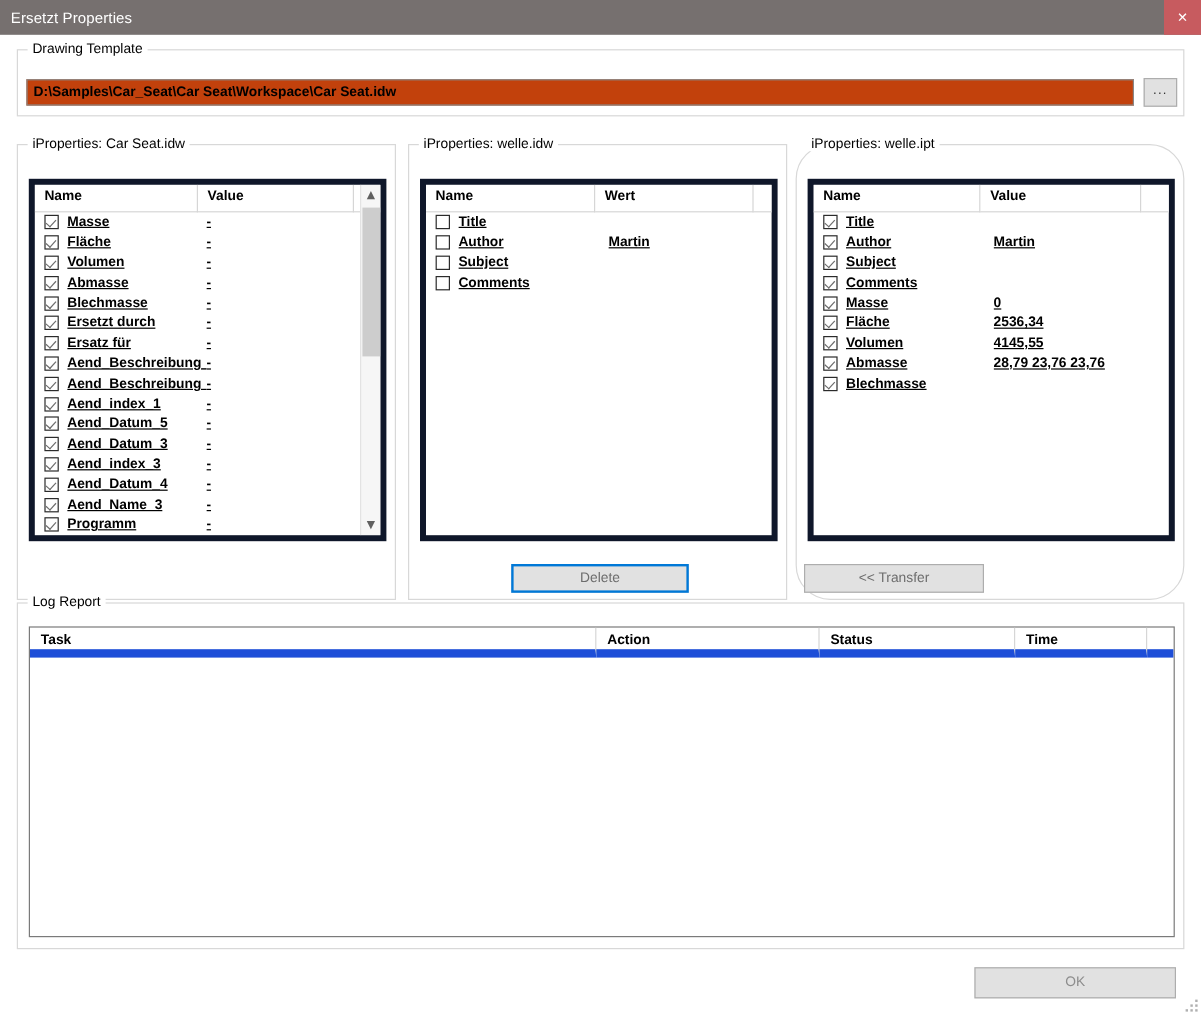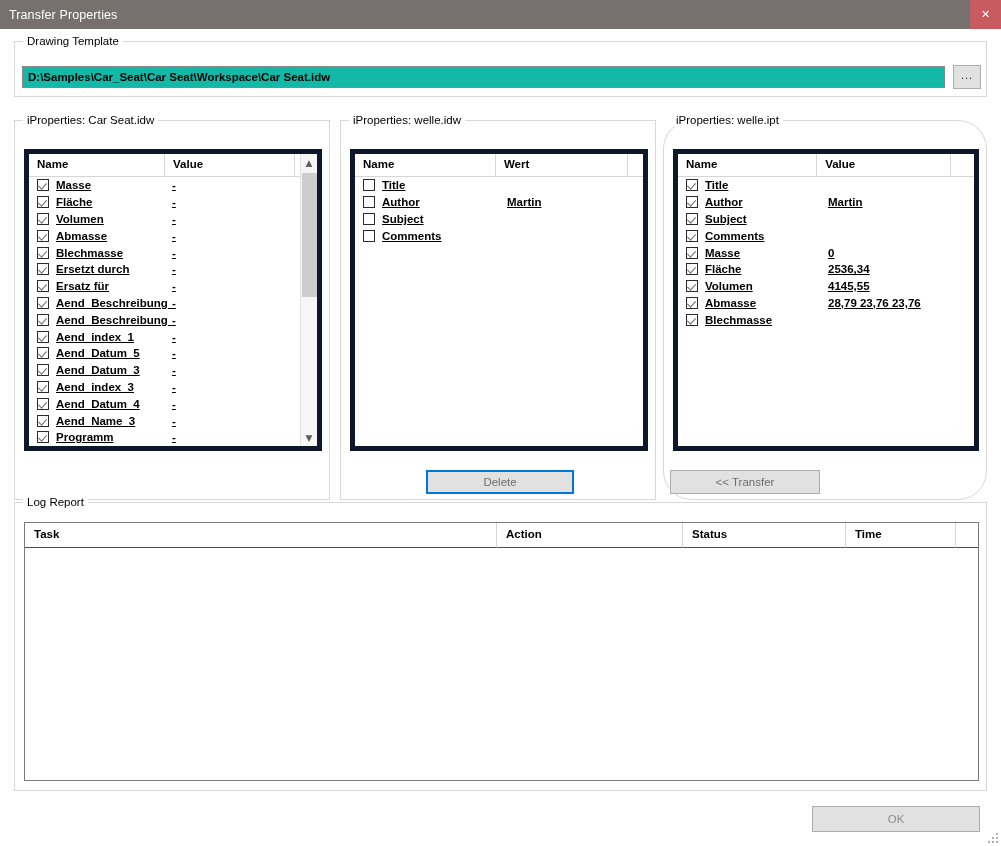--- a/index.html
+++ b/index.html
@@ -64,21 +64,21 @@
   .path-row {
     position: absolute;
     left: 7px; top: 23px;
     display: flex;
     align-items: center;
     width: 959px;
   }
   .path-input {
     flex: 1;
     height: 22px;
-    background: #14b8a6;
+    background: #c2410c;
     border: 1px solid #888888;
     box-sizing: border-box;
     font-family: "Liberation Sans", sans-serif;
     font-size: 11.5px;
     font-weight: bold;
     color: #000;
     padding: 0 5px;
     line-height: 20px;
     white-space: nowrap;
     overflow: hidden;
@@ -241,21 +241,21 @@
     box-sizing: border-box;
     overflow: hidden;
   }
   .log-header {
     display: flex;
     height: 25px;
     font-weight: bold;
     font-size: 11.5px;
   }
   .log-header .hcell {
-    border-bottom: 1px solid #1d4ed8;
+    border-bottom: 7px solid #1d4ed8;
     border-right: 1px solid #d6d6d6;
     box-sizing: border-box;
     padding: 5px 0 0 9px;
     overflow: hidden;
     white-space: nowrap;
   }
   .log-header .hcell.h1 { width: 472px; }
   .log-header .hcell.h2 { width: 186px; }
   .log-header .hcell.h3 { width: 163px; }
   .log-header .hcell.h4 { width: 110px; }
@@ -282,21 +282,21 @@
   .resize-grip i {
     position: absolute;
     width: 2px; height: 2px;
     background: #b0b0b0;
   }
 </style>
 </head>
 <body>
 
 <div class="titlebar">
-  <span class="titlebar-text">Transfer Properties</span>
+  <span class="titlebar-text">Ersetzt Properties</span>
   <div class="close-btn">✕</div>
 </div>
 
 <div class="group" id="drawing-template">
   <span class="group-title">Drawing Template</span>
   <div class="path-row">
     <div class="path-input">D:\Samples\Car_Seat\Car Seat\Workspace\Car Seat.idw</div>
     <div class="browse-btn">...</div>
   </div>
 </div>

